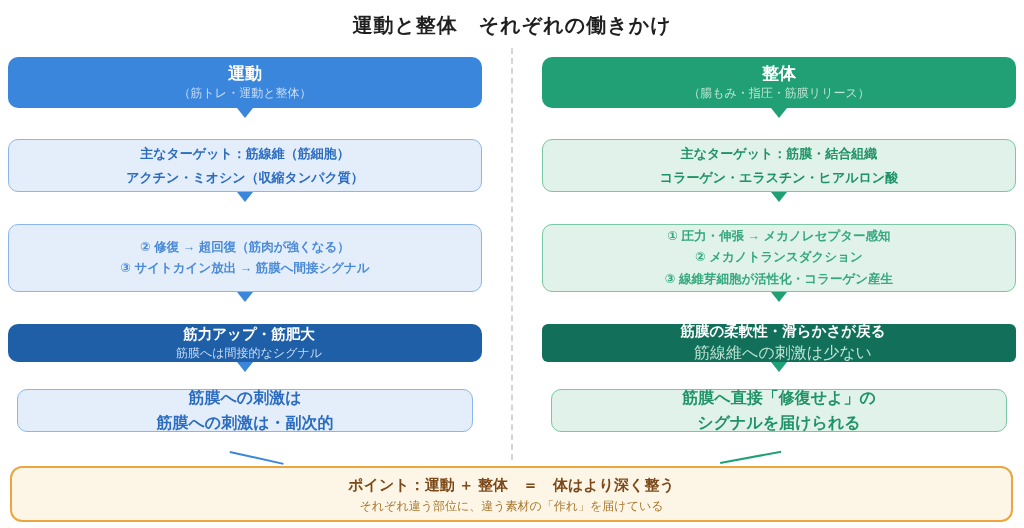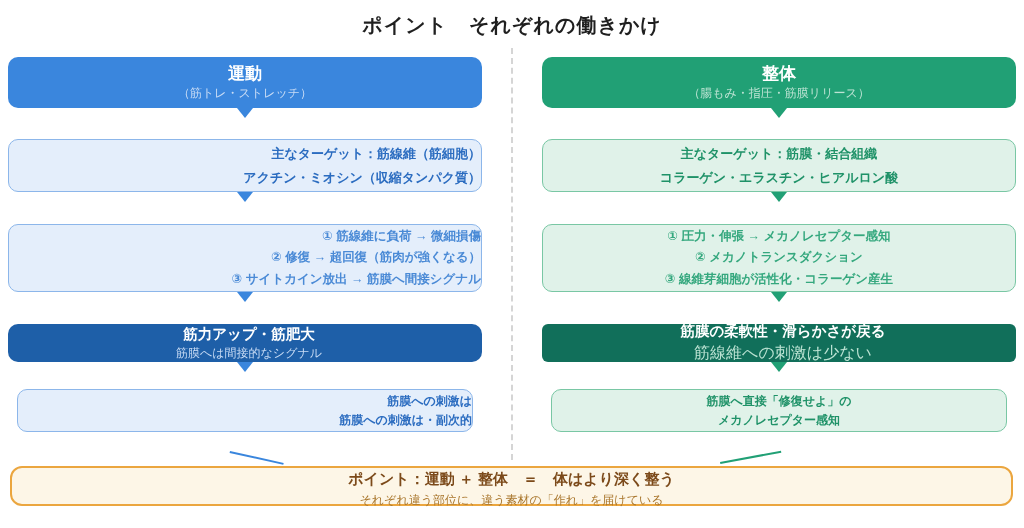--- a/index.html
+++ b/index.html
@@ -24,88 +24,87 @@
   }
   
   .header-box{height:51px;}
   .col-blue .header-box{background:var(--blue,#3a86dd);}
   .col-green .header-box{background:var(--green,#21a075);}
   .header-title{font-size:17px;font-weight:600;color:#fff;line-height:1.25;}
   .col-blue .header-subtitle{font-size:12px;color:var(--blue-subtitle-on-dark,#c9dcf5);line-height:1.4;}
   .col-green .header-subtitle{font-size:12px;color:var(--green-subtitle-on-dark,#bce3d3);line-height:1.4;}
   
   .light-box{border:1px solid;background:#fff;}
-  .col-blue .light-box{background:var(--blue-light-bg,#e4eefb);border-color:var(--blue-border,#8cb6ea);align-items:flex-end;}
+  .col-blue .light-box{background:var(--blue-light-bg,#e4eefb);border-color:var(--blue-border,#8cb6ea);}
   .col-green .light-box{background:var(--green-light-bg,#e0f2e9);border-color:var(--green-border,#79c7a4);}
   .target-box{height:53px;}
   .target-box .line{font-size:13px;font-weight:700;line-height:1.8;}
   .col-blue .target-box .line{color:var(--blue-text,#2b6cc0);}
   .col-green .target-box .line{color:var(--green-text,#1f9268);}
   .process-box{height:68px;}
   .process-box .line{font-size:12.5px;font-weight:600;line-height:1.72;}
   .col-blue .process-box .line{color:var(--blue-text-soft,#4a8ad6);}
   .col-green .process-box .line{color:var(--green-text-soft,#35a87e);}
   
   .result-box{height:38px;padding-left:8px;}
   .col-blue .result-box{background:var(--blue-dark,#1e5fa8);}
   .col-green .result-box{background:var(--green-dark,#116f5a);border-radius:6px;}
   .result-title{font-size:14.5px;font-weight:700;color:#fff;line-height:1.4;}
   .col-blue .result-sub{font-size:12px;color:var(--blue-subtitle-on-dark,#c9dcf5);line-height:1.5;}
   .col-green .result-sub{font-size:16px;color:var(--green-subtitle-on-dark,#bce3d3);line-height:1.5;}
   
   .note-box{height:43px;width:456px;margin:0 auto;}
-  .note-box .line{font-size:12px;font-weight:700;line-height:1.55;}
+  .note-box .line{font-size:16px;font-weight:700;line-height:1.55;}
   .col-blue .note-box .line{color:var(--blue-text,#2b6cc0);}
   .col-green .note-box .line{color:var(--green-text,#1f9268);}
   
   .arrow{width:0;height:0;margin:0 auto;
     border-left:8px solid transparent;border-right:8px solid transparent;}
   .col-blue .arrow{border-top:10px solid var(--blue,#3a86dd);}
   .col-green .arrow{border-top:10px solid var(--green,#21a075);}
   .mb21{margin-bottom:21px;} .mb22{margin-bottom:22px;} .mb17{margin-bottom:17px;}
   
   .connector{position:absolute;height:0;border-top:2px solid;}
   .connector-blue{left:230px;top:451px;width:55px;border-color:var(--blue,#3a86dd);
     transform:rotate(12.5deg);transform-origin:left top;}
   .connector-green{left:720px;top:462px;width:62px;border-color:var(--green,#21a075);
     transform:rotate(-10.5deg);transform-origin:left top;}
   
   .footer-box{
-    position:absolute;left:10px;top:466px;width:1003px;height:40px;box-sizing:border-box;
+    position:absolute;left:10px;top:466px;width:1003px;height:56px;box-sizing:border-box;
     border:2px solid var(--accent-orange,#eba63f);border-radius:12px;
     background:var(--footer-bg,#fdf6e7);text-align:center;
-    display:flex;flex-direction:column;
+    display:flex;flex-direction:column;justify-content:center;
   }
   .footer-title{font-size:15px;font-weight:700;color:var(--footer-title-text,#7c4a1a);line-height:1.4;}
   .footer-subtitle{font-size:12px;color:var(--footer-subtitle-text,#a9762c);line-height:1.5;margin-top:2px;}
 </style>
 </head>
 <body>
 
 <div class="canvas">
 
-  <h1 class="title">ポイント　それぞれの働きかけ</h1>
+  <h1 class="title">運動と整体　それぞれの働きかけ</h1>
 
   <div class="divider"></div>
 
   <div class="column col-blue">
     <div class="box header-box">
       <div class="header-title">運動</div>
-      <div class="header-subtitle">（筋トレ・ストレッチ）</div>
+      <div class="header-subtitle">（筋トレ・運動と整体）</div>
     </div>
     <div class="arrow mb21"></div>
 
     <div class="box light-box target-box">
       <div class="line">主なターゲット：筋線維（筋細胞）</div>
       <div class="line">アクチン・ミオシン（収縮タンパク質）</div>
     </div>
     <div class="arrow mb22"></div>
 
     <div class="box light-box process-box">
-      <div class="line">① 筋線維に負荷 → 微細損傷</div>
       <div class="line">② 修復 → 超回復（筋肉が強くなる）</div>
       <div class="line">③ サイトカイン放出 → 筋膜へ間接シグナル</div>
     </div>
     <div class="arrow mb22"></div>
 
     <div class="box result-box">
       <div class="result-title">筋力アップ・筋肥大</div>
       <div class="result-sub">筋膜へは間接的なシグナル</div>
     </div>
     <div class="arrow mb17"></div>
@@ -137,21 +136,21 @@
     <div class="arrow mb22"></div>
 
     <div class="box result-box">
       <div class="result-title">筋膜の柔軟性・滑らかさが戻る</div>
       <div class="result-sub">筋線維への刺激は少ない</div>
     </div>
     <div class="arrow mb17"></div>
 
     <div class="box light-box note-box">
       <div class="line">筋膜へ直接「修復せよ」の</div>
-      <div class="line">メカノレセプター感知</div>
+      <div class="line">シグナルを届けられる</div>
     </div>
   </div>
 
   <div class="connector connector-blue"></div>
   <div class="connector connector-green"></div>
 
   <div class="footer-box">
     <div class="footer-title">ポイント：運動 ＋ 整体　＝　体はより深く整う</div>
     <div class="footer-subtitle">それぞれ違う部位に、違う素材の「作れ」を届けている</div>
   </div>

